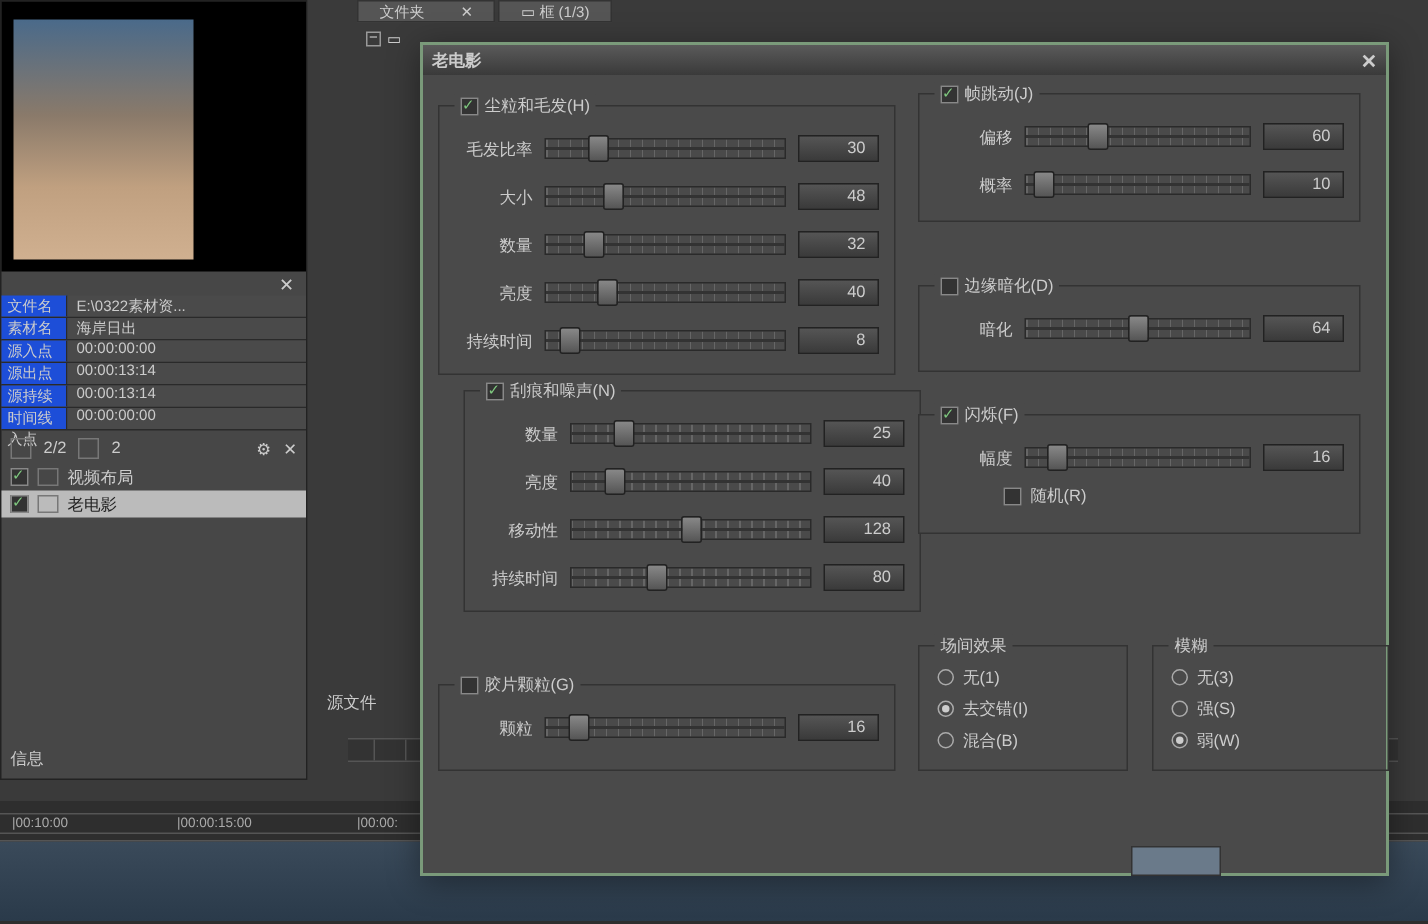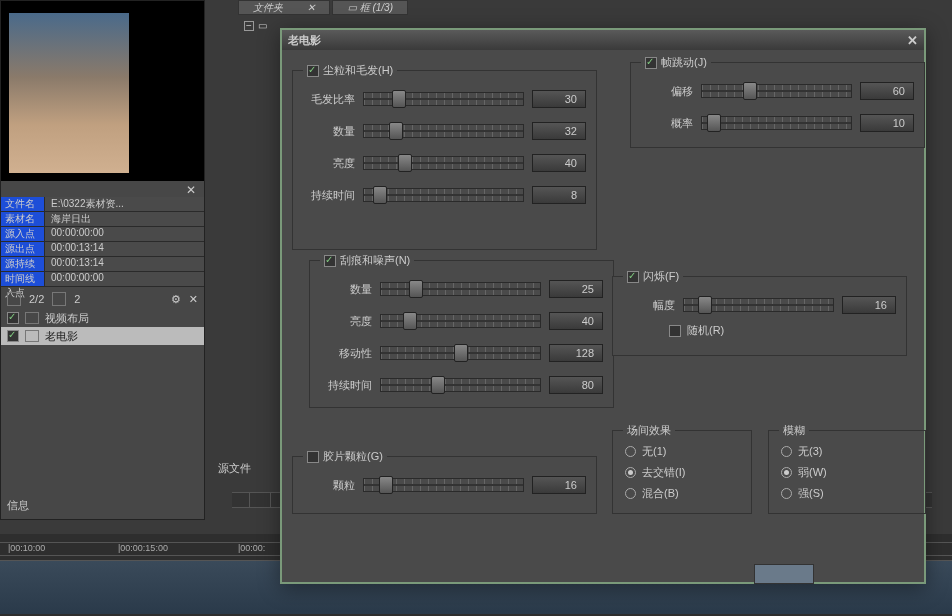--- a/index.html
+++ b/index.html
@@ -17,21 +17,21 @@
 .page-icon { width: 14px; height: 14px; display: inline-block; border: 1px solid #777; }
 .page-x { margin-left: auto; }
 .effect-list { position: absolute; top: 308px; width: 203px; }
 .effect-row { display: flex; align-items: center; height: 18px; gap: 6px; padding-left: 6px; font-size: 11px; }
 .effect-row.sel { background: #bbb; color: #222; }
 .chk { width: 12px; height: 12px; border: 1px solid #888; background: #333; position: relative; display: inline-block; }
 .chk.on::after { content: "✓"; position: absolute; font-size: 10px; color: #7fc97f; left: 0; top: -2px; }
 .effect-ico { width: 14px; height: 12px; border: 1px solid #777; display: inline-block; }
 .info-label { position: absolute; left: 6px; top: 497px; font-size: 11px; }
 .src-label { position: absolute; left: 218px; top: 461px; font-size: 11px; }
-.top-tabs { position: absolute; left: 238px; top: 0; height: 16px; display: flex; gap: 2px; font-size: 10px; font-style: italic; }
+.top-tabs { position: absolute; left: 238px; top: 0; height: 16px; display: flex; gap: 2px; font-size: 10px; }
 .tab { background: #555; border: 1px solid #333; padding: 0 14px; height: 15px; display: flex; align-items: center; }
 .tab .x { margin-left: 24px; }
 .tree-node { position: absolute; left: 244px; top: 20px; font-size: 10px; display: flex; align-items: center; gap: 4px; }
 .tree-node .sq { width: 10px; height: 10px; border: 1px solid #999; text-align: center; line-height: 8px; }
 .timeline { position: absolute; left: 0; top: 534px; width: 952px; height: 82px; background: #2e2e2e; }
 .tick-row { position: absolute; top: 8px; left: 0; width: 100%; height: 14px; font-size: 9px; color: #aaa; border-top: 1px solid #555; border-bottom: 1px solid #555; }
 .tick { position: absolute; top: 0; }
 .track { position: absolute; top: 26px; left: 0; width: 100%; height: 54px; background: linear-gradient(180deg, #3a4a5a 0%, #2a3a4a 100%); border-top: 1px solid #555; }
 .ctrl-bar { position: absolute; left: 232px; top: 492px; width: 700px; height: 16px; background: #333; border-top: 1px solid #555; border-bottom: 1px solid #555; }
 .ctrl-btn { display: inline-block; width: 18px; height: 14px; border-right: 1px solid #555; }
@@ -154,20 +154,28 @@
         <div style="padding: 12px 0px 0px;">
           <div class="slider-row">
             <div class="slider-label">毛发比率</div>
       <div class="slider">
               <div class="track-line"></div>
               <div class="thumb" style="left:22%"></div>
             </div>
       <div class="slider-val">30</div>
           </div>
           <div class="slider-row">
+            <div class="slider-label">大小</div>
+      <div class="slider">
+              <div class="track-line"></div>
+              <div class="thumb" style="left:28%"></div>
+            </div>
+      <div class="slider-val">48</div>
+          </div>
+          <div class="slider-row">
             <div class="slider-label">数量</div>
       <div class="slider">
               <div class="track-line"></div>
               <div class="thumb" style="left:20%"></div>
             </div>
       <div class="slider-val">32</div>
           </div>
           <div class="slider-row">
             <div class="slider-label">亮度</div>
       <div class="slider">
@@ -235,41 +243,57 @@
           <div class="slider-row">
             <div class="slider-label">颗粒</div>
       <div class="slider">
               <div class="track-line"></div>
               <div class="thumb" style="left:14%"></div>
             </div>
       <div class="slider-val">16</div>
           </div>
         </div>
       </div>
-    <div class="group" id="grp-jitter" style="left:330px; top:12px; width:295px; height:86px;margin-left:18px;">
+    <div class="group" id="grp-jitter" style="left:330px; top:12px; width:295px; height:86px;">
         <div class="group-title">
           <span class="chk on"></span>
           <span>帧跳动(J)</span>
         </div>
         <div style="padding: 12px 0px 0px;">
           <div class="slider-row">
             <div class="slider-label">偏移</div>
       <div class="slider">
               <div class="track-line"></div>
               <div class="thumb" style="left:32%"></div>
             </div>
       <div class="slider-val">60</div>
           </div>
           <div class="slider-row">
             <div class="slider-label">概率</div>
       <div class="slider">
               <div class="track-line"></div>
               <div class="thumb" style="left:8%"></div>
             </div>
       <div class="slider-val">10</div>
+          </div>
+        </div>
+      </div>
+    <div class="group" id="grp-vignette" style="left:330px; top:140px; width:295px; height:58px;">
+        <div class="group-title">
+          <span class="chk "></span>
+          <span>边缘暗化(D)</span>
+        </div>
+        <div style="padding: 12px 0px 0px;">
+          <div class="slider-row">
+            <div class="slider-label">暗化</div>
+      <div class="slider">
+              <div class="track-line"></div>
+              <div class="thumb" style="left:50%"></div>
+            </div>
+      <div class="slider-val">64</div>
           </div>
         </div>
       </div>
     <div class="group" id="grp-flicker" style="left:330px; top:226px; width:295px; height:80px;">
         <div class="group-title">
           <span class="chk on"></span>
           <span>闪烁(F)</span>
         </div>
         <div style="padding: 12px 0px 0px;">
           <div class="slider-row">
@@ -304,24 +328,24 @@
         </div>
       </div>
     <div class="radio-grp" id="rg-blur" style="left:486px; top:380px; width:158px; height:84px;">
         <div class="radio-title">模糊</div>
         <div style="padding: 10px 0px 0px;">
           <div class="radio-item">
             <span class="radio "></span>
             <span>无(3)</span>
           </div>
           <div class="radio-item">
+            <span class="radio "></span>
+            <span>强(S)</span>
+          </div>
+          <div class="radio-item">
             <span class="radio on"></span>
             <span>弱(W)</span>
           </div>
-          <div class="radio-item">
-            <span class="radio "></span>
-            <span>强(S)</span>
-          </div>
         </div>
       </div>
     <div class="bottom-widget"></div>
   </div>
 </div>
 
 </body></html>

